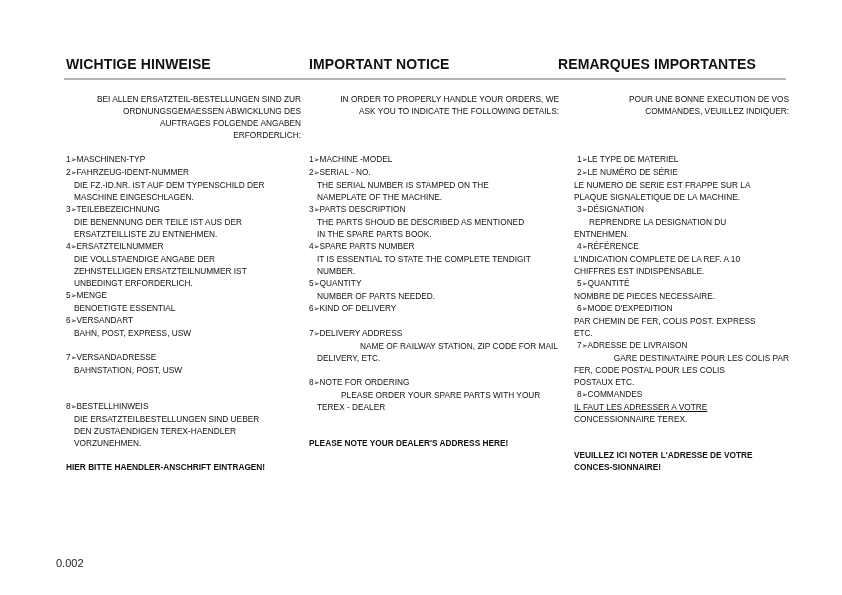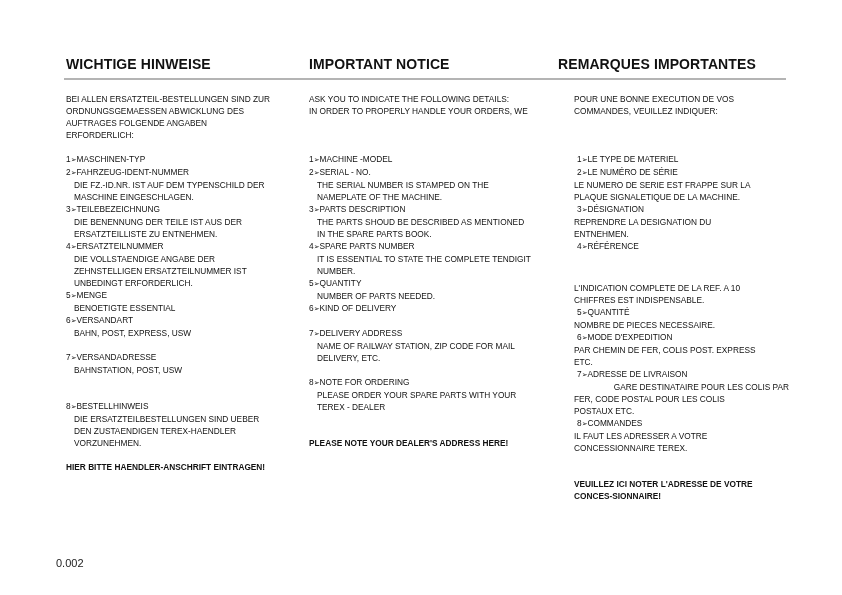--- a/index.html
+++ b/index.html
@@ -9,21 +9,21 @@
     }
     .page-title {
       position: absolute; top: 56px; font-weight: bold; font-size: 14px; letter-spacing: 0.1px;
     }
     .rule {
       position: absolute; left: 64px; top: 78px; width: 722px; height: 2px; background: #b4b4b4;
     }
     .col {
       position: absolute; top: 93px; font-size: 8.3px; line-height: 12px;
     }
-    .col .intro { margin: 0; }
+    .col .intro { margin: 0; text-align: right; }
     .item { margin: 0; }
     .item .head { display: block; }
     .item .num { font-weight: normal; }
     .item .arrow { font-weight: normal; font-size: 7px; }
     .item .label { font-weight: normal; }
     .item .desc { display: block; }
     .b { font-weight: normal; }
     .footer-note { font-weight: bold; margin: 0; }
     .page-number {
       position: absolute; left: 56px; top: 557px; font-size: 11px; color: #222;
@@ -87,22 +87,22 @@
         <div class="desc" style="padding-left: 8px;">DEN ZUSTAENDIGEN <span class="b">TEREX</span>-HAENDLER</div>
         <div class="desc" style="padding-left: 8px;">VORZUNEHMEN.</div>
       </div>
       <div style="height: 12px;"></div>
       <div class="footer-note">
         <div>HIER BITTE HAENDLER-ANSCHRIFT EINTRAGEN!</div>
       </div>
     </div>
   <div class="col" id="col-en" style="left:309px; width:250px;">
       <div class="intro">
+        <div>IN ORDER TO PROPERLY HANDLE YOUR ORDERS, WE</div>
         <div>ASK YOU TO INDICATE THE FOLLOWING DETAILS:</div>
-        <div>IN ORDER TO PROPERLY HANDLE YOUR ORDERS, WE</div>
       </div>
       <div style="height: 36px;"></div>
       <div class="item">
         <div class="head"><span class="num">1</span><span class="arrow">➢</span><span class="label">MACHINE -MODEL</span></div>
       </div>
       <div class="item">
         <div class="head"><span class="num">2</span><span class="arrow">➢</span><span class="label">SERIAL - NO.</span></div>
         <div class="desc" style="padding-left: 8px;">THE SERIAL NUMBER IS STAMPED ON THE</div>
         <div class="desc" style="padding-left: 8px;">NAMEPLATE OF THE MACHINE.</div>
       </div>
@@ -119,27 +119,27 @@
       <div class="item">
         <div class="head"><span class="num">5</span><span class="arrow">➢</span><span class="label">QUANTITY</span></div>
         <div class="desc" style="padding-left: 8px;">NUMBER OF PARTS NEEDED.</div>
       </div>
       <div class="item">
         <div class="head"><span class="num">6</span><span class="arrow">➢</span><span class="label">KIND OF DELIVERY</span></div>
       </div>
       <div style="height: 12px;"></div>
       <div class="item">
         <div class="head"><span class="num">7</span><span class="arrow">➢</span><span class="label">DELIVERY ADDRESS</span></div>
-        <div class="desc" style="padding-left: 8px;">NAME OF RAILWAY STATION, ZIP CODE FOR MAIL</div>
+        <div class="desc" style="padding-left: 8px; margin-left: 43px;">NAME OF RAILWAY STATION, ZIP CODE FOR MAIL</div>
         <div class="desc" style="padding-left: 8px;">DELIVERY, ETC.</div>
       </div>
       <div style="height: 12px;"></div>
       <div class="item">
         <div class="head"><span class="num">8</span><span class="arrow">➢</span><span class="label">NOTE FOR ORDERING</span></div>
-        <div class="desc" style="padding-left: 8px;">PLEASE ORDER YOUR SPARE PARTS WITH YOUR</div>
+        <div class="desc" style="padding-left: 8px; margin-left: 24px;">PLEASE ORDER YOUR SPARE PARTS WITH YOUR</div>
         <div class="desc" style="padding-left: 8px;"><span class="b">TEREX</span> - DEALER</div>
       </div>
       <div style="height: 24px;"></div>
       <div class="footer-note">
         <div>PLEASE NOTE YOUR DEALER'S ADDRESS HERE!</div>
       </div>
     </div>
   <div class="col" id="col-fr" style="left:574px; width:215px;">
       <div class="intro">
         <div> POUR UNE BONNE EXECUTION DE VOS</div>
@@ -149,46 +149,46 @@
       <div class="item">
         <div class="head" style="padding-left: 3px;"><span class="num">1</span><span class="arrow">➢</span><span class="label">LE TYPE DE MATERIEL</span></div>
       </div>
       <div class="item">
         <div class="head" style="padding-left: 3px;"><span class="num">2</span><span class="arrow">➢</span><span class="label">LE NUMÉRO DE SÉRIE</span></div>
         <div class="desc" style="padding-left: 0px;"> LE NUMERO DE SERIE EST FRAPPE SUR LA</div>
         <div class="desc" style="padding-left: 0px;">PLAQUE SIGNALETIQUE DE LA MACHINE.</div>
       </div>
       <div class="item">
         <div class="head" style="padding-left: 3px;"><span class="num">3</span><span class="arrow">➢</span><span class="label">DÉSIGNATION</span></div>
-        <div class="desc" style="padding-left: 0px;"> REPRENDRE LA DESIGNATION DU</div>
+        <div class="desc" style="padding-left: 0px; margin-left: 15px;"> REPRENDRE LA DESIGNATION DU</div>
         <div class="desc" style="padding-left: 0px;">ENTNEHMEN.</div>
       </div>
       <div class="item">
         <div class="head" style="padding-left: 3px;"><span class="num">4</span><span class="arrow">➢</span><span class="label">RÉFÉRENCE</span></div>
-        <div class="desc" style="padding-left: 0px; margin-top: 29px;"> L'INDICATION COMPLETE DE LA REF. A 10</div>
+        <div class="desc" style="padding-left: 0px;"> L'INDICATION COMPLETE DE LA REF. A 10</div>
         <div class="desc" style="padding-left: 0px;">CHIFFRES EST INDISPENSABLE.</div>
       </div>
       <div class="item">
         <div class="head" style="padding-left: 3px;"><span class="num">5</span><span class="arrow">➢</span><span class="label">QUANTITÉ</span></div>
         <div class="desc" style="padding-left: 0px;"> NOMBRE DE PIECES NECESSAIRE.</div>
       </div>
       <div class="item">
         <div class="head" style="padding-left: 3px;"><span class="num">6</span><span class="arrow">➢</span><span class="label">MODE D'EXPEDITION</span></div>
         <div class="desc" style="padding-left: 0px;"> PAR CHEMIN DE FER, COLIS POST. EXPRESS</div>
         <div class="desc" style="padding-left: 0px;">ETC.</div>
       </div>
       <div class="item">
         <div class="head" style="padding-left: 3px;"><span class="num">7</span><span class="arrow">➢</span><span class="label">ADRESSE DE LIVRAISON</span></div>
         <div class="desc" style="padding-left: 0px; text-align: right;"> GARE DESTINATAIRE POUR LES COLIS PAR</div>
         <div class="desc" style="padding-left: 0px;">FER, CODE POSTAL POUR LES COLIS</div>
         <div class="desc" style="padding-left: 0px;">POSTAUX ETC.</div>
       </div>
       <div class="item">
         <div class="head" style="padding-left: 3px;"><span class="num">8</span><span class="arrow">➢</span><span class="label">COMMANDES</span></div>
-        <div class="desc" style="padding-left: 0px;"> IL FAUT LES ADRESSER A VOTRE</div>
+        <div class="desc" style="padding-left: 0px; text-decoration: underline;"> IL FAUT LES ADRESSER A VOTRE</div>
         <div class="desc" style="padding-left: 0px;">CONCESSIONNAIRE <span class="b">TEREX.</span></div>
       </div>
       <div style="height: 24px;"></div>
       <div class="footer-note">
         <div>VEUILLEZ ICI NOTER L'ADRESSE DE VOTRE</div>
         <div>CONCES-SIONNAIRE!</div>
       </div>
     </div>
 
   <div class="page-number">0.002</div>

